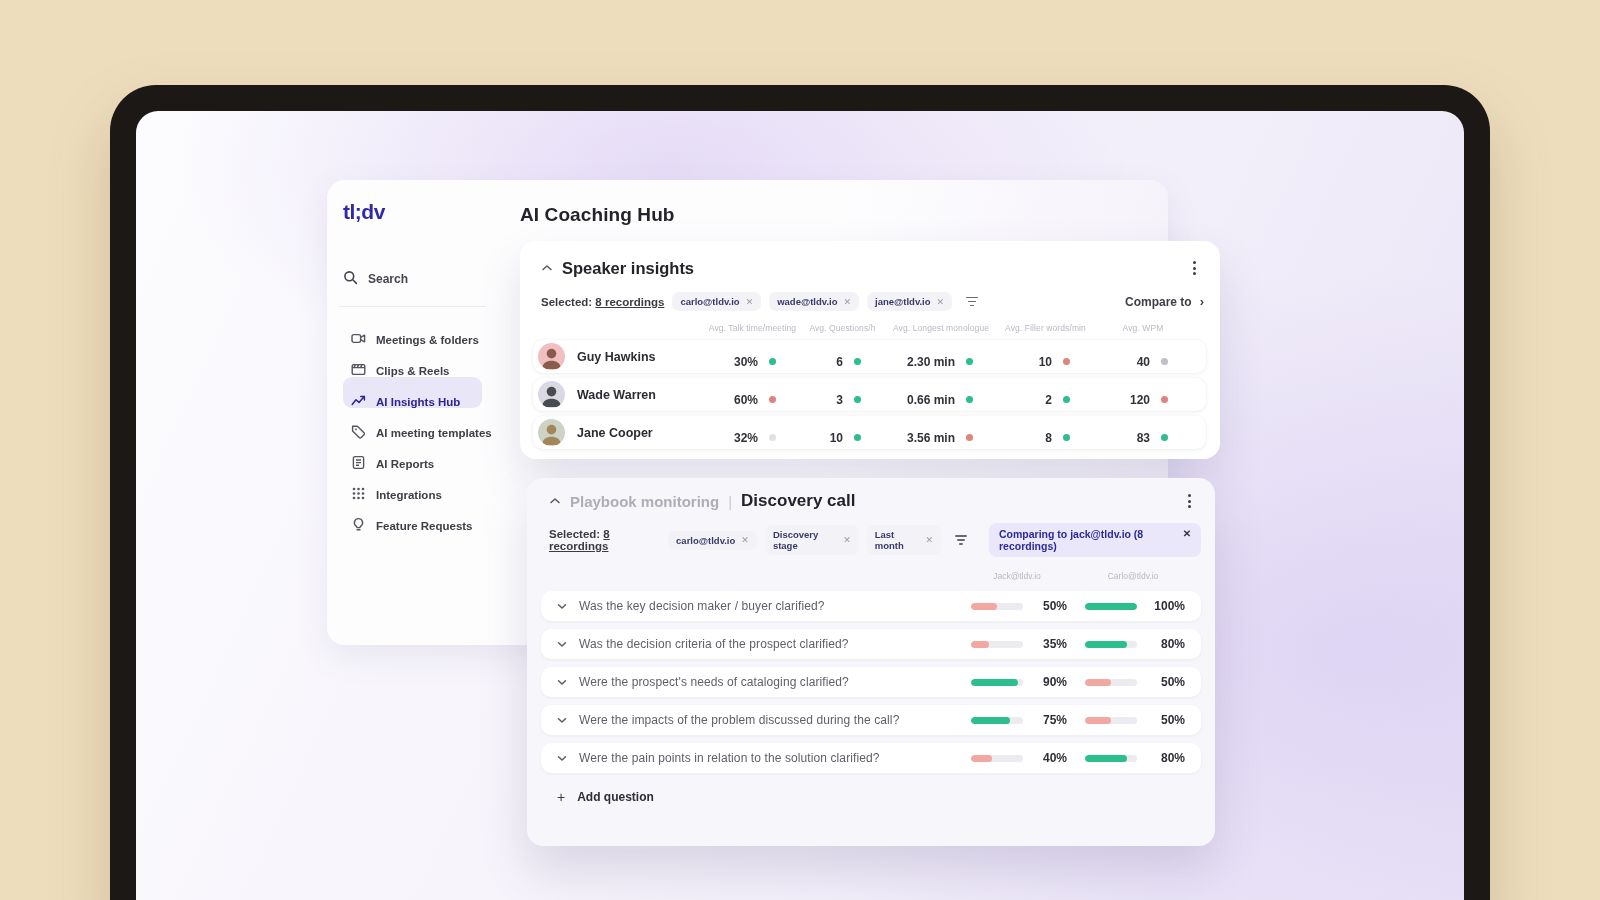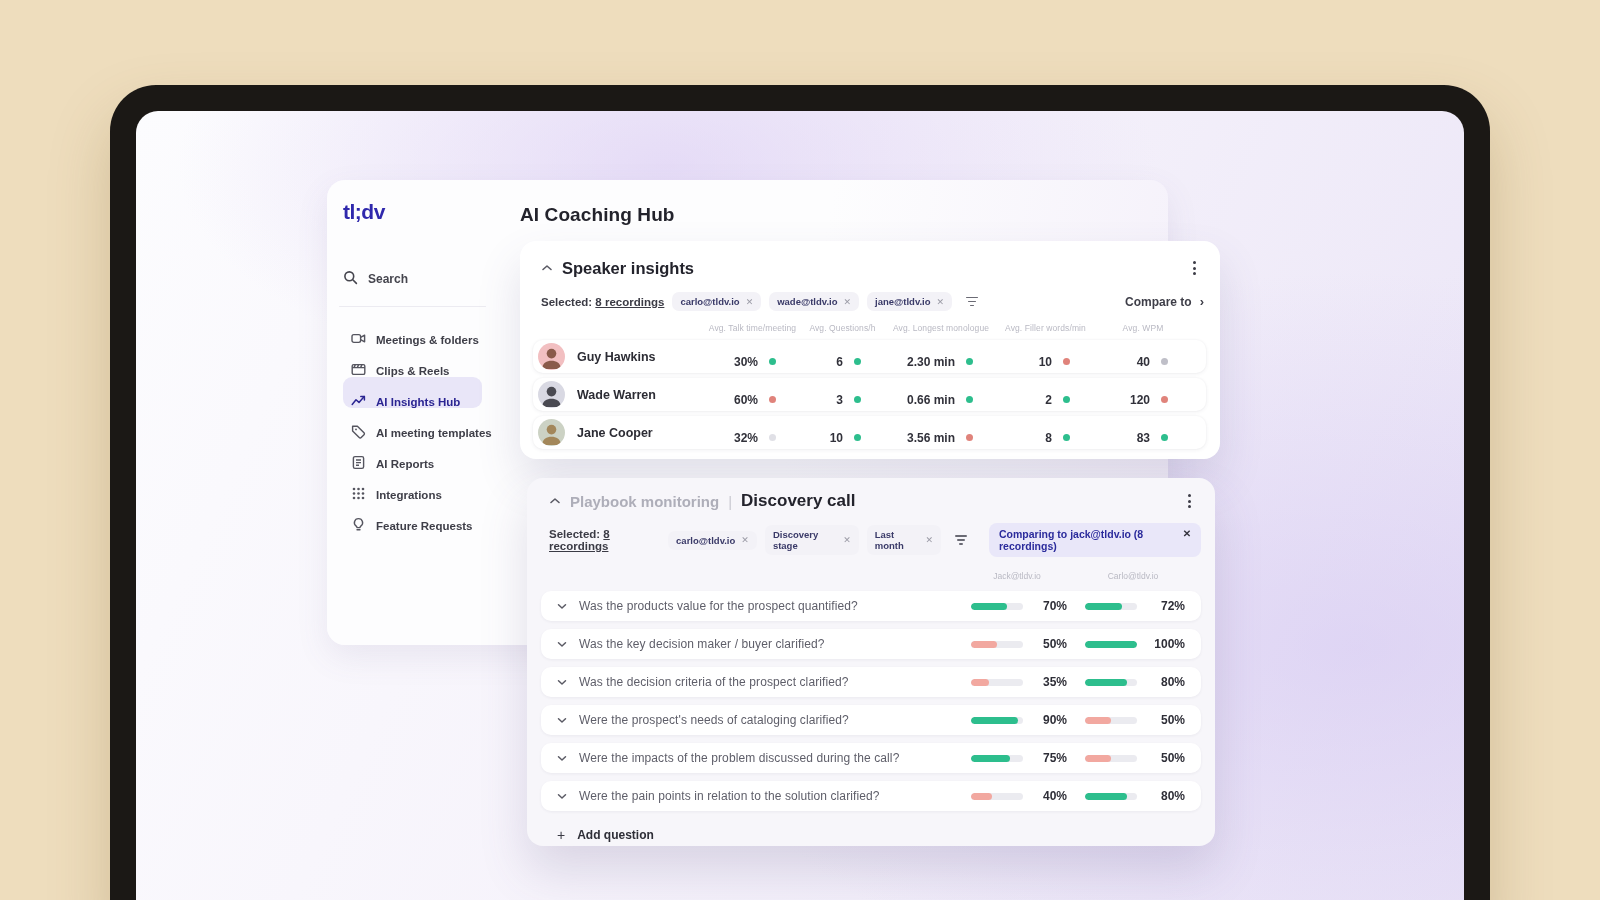--- a/index.html
+++ b/index.html
@@ -396,38 +396,20 @@
         <span class="pb-gap"></span>
         <span class="pb-col b">Carlo@tldv.io</span>
       </div>
 
       <div class="qrow">
         <span class="chev">
             <svg width="10" height="7" viewBox="0 0 10 7" fill="none" stroke="currentColor" stroke-width="1.5" stroke-linecap="round" stroke-linejoin="round">
               <path d="M1.5 1.8 L5 5 L8.5 1.8"></path>
             </svg>
           </span>
-        <span class="qtext">Was the products value for the prospect quantified?</span>
-        <span class="spacer"></span>
-        <span class="bar">
-            <span class="fill" style="width: 70%; background: rgb(45, 190, 141);"></span>
-          </span>
-        <span class="pct a">70%</span>
-        <span class="gap18"></span>
-        <span class="bar">
-            <span class="fill" style="width: 72%; background: rgb(45, 190, 141);"></span>
-          </span>
-        <span class="pct b">72%</span>
-      </div>
-      <div class="qrow">
-        <span class="chev">
-            <svg width="10" height="7" viewBox="0 0 10 7" fill="none" stroke="currentColor" stroke-width="1.5" stroke-linecap="round" stroke-linejoin="round">
-              <path d="M1.5 1.8 L5 5 L8.5 1.8"></path>
-            </svg>
-          </span>
         <span class="qtext">Was the key decision maker / buyer clarified?</span>
         <span class="spacer"></span>
         <span class="bar">
             <span class="fill" style="width: 50%; background: rgb(242, 168, 160);"></span>
           </span>
         <span class="pct a">50%</span>
         <span class="gap18"></span>
         <span class="bar">
             <span class="fill" style="width: 100%; background: rgb(45, 190, 141);"></span>
           </span>

